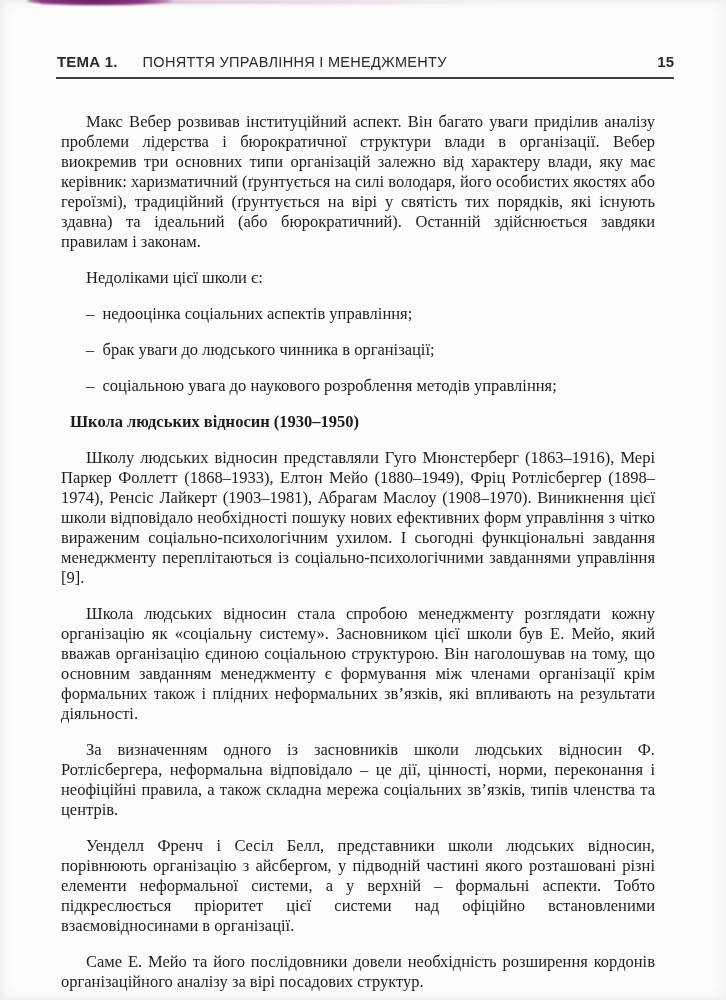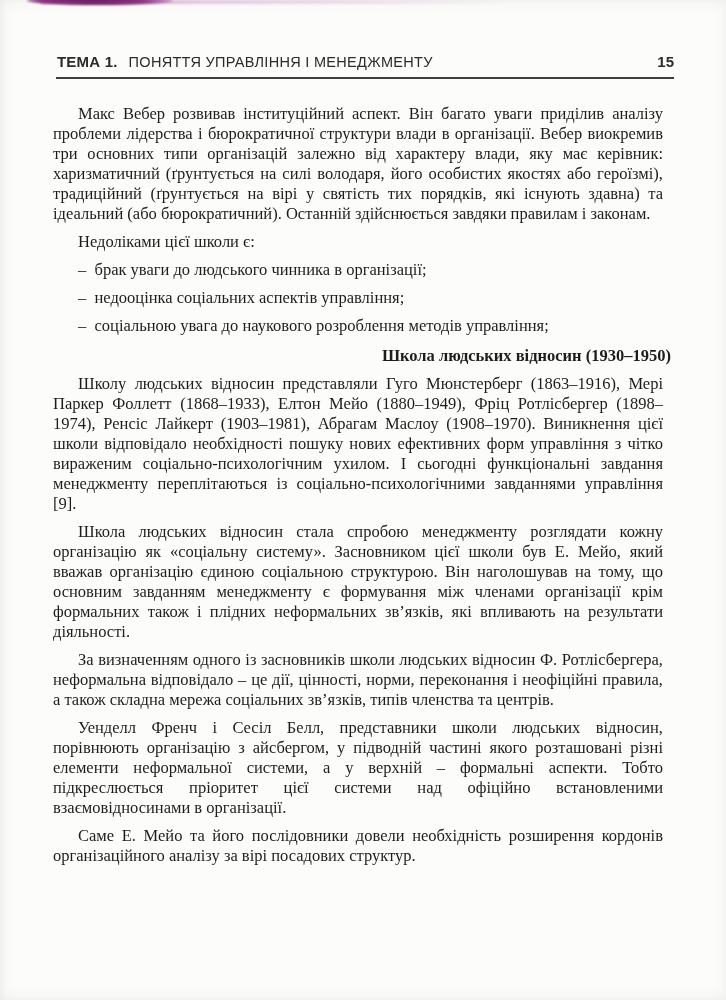--- a/index.html
+++ b/index.html
@@ -45,21 +45,21 @@
     display: flex;
     justify-content: space-between;
     align-items: baseline;
     font-family: "Liberation Sans", sans-serif;
     color: #2b2b2b;
   }
   .chapter-label {
     font-weight: bold;
     font-size: 15px;
     letter-spacing: 0.2px;
-    margin-right: 11px;
+    margin-right: 25px;
   }
   .chapter-title {
     font-size: 14.5px;
     letter-spacing: 0.3px;
   }
   .page-number {
     font-weight: bold;
     font-size: 15px;
     margin-left: 40px;
   }
@@ -75,31 +75,31 @@
     left: 45px;
     width: 626px;
     top: 96px;
     font-family: "Liberation Serif", serif;
     font-size: 16.5px;
     line-height: 20px;
     text-align: justify;
     color: #1d1d1d;
   }
   .content p {
-    margin: 8px;
+    margin: 16px;
     text-indent: 25px;
   }
   .section-heading {
     font-family: "Liberation Serif", serif;
     font-size: 16.5px;
     line-height: 20px;
     font-weight: bold;
     margin: 10px 0 0 0;
     text-indent: 25px;
-    text-align: right;
+    text-align: left;
   }
 </style>
 </head>
 <body>
 
 <div class="page">
 
   <div class="scan-strip"></div>
   <div class="scan-smear"></div>
 
@@ -108,22 +108,22 @@
       <span class="chapter-label">ТЕМА 1.</span><span class="chapter-title">ПОНЯТТЯ УПРАВЛІННЯ І МЕНЕДЖМЕНТУ</span>
     </div>
     <div class="page-number">15</div>
   </header>
 
   <div class="header-rule"></div>
 
   <main class="content">
     <p>Макс Вебер розвивав інституційний аспект. Він багато уваги приділив аналізу проблеми лідерства і бюрократичної структури влади в організації. Вебер виокремив три основних типи організацій залежно від характеру влади, яку має керівник: харизматичний (ґрунтується на силі володаря, його особистих якостях або героїзмі), традиційний (ґрунтується на вірі у святість тих порядків, які існують здавна) та ідеальний (або бюрократичний). Останній здійснюється завдяки правилам і законам.</p>
     <p>Недоліками цієї школи є:</p>
+    <p class="list-item">– недооцінка соціальних аспектів управління;</p>
     <p class="list-item">– брак уваги до людського чинника в організації;</p>
-    <p class="list-item">– недооцінка соціальних аспектів управління;</p>
     <p class="list-item">– соціальною увага до наукового розроблення методів управління;</p>
     <h2 class="section-heading">Школа людських відносин (1930–1950)</h2>
     <p>Школу людських відносин представляли Гуго Мюнстерберг (1863–1916), Мері Паркер Фоллетт (1868–1933), Елтон Мейо (1880–1949), Фріц Ротлісбергер (1898–1974), Ренсіс Лайкерт (1903–1981), Абрагам Маслоу (1908–1970). Виникнення цієї школи відповідало необхідності пошуку нових ефективних форм управління з чітко вираженим соціально-психологічним ухилом. І сьогодні функціональні завдання менеджменту переплітаються із соціально-психологічними завданнями управління [9].</p>
     <p>Школа людських відносин стала спробою менеджменту розглядати кожну організацію як «соціальну систему». Засновником цієї школи був Е. Мейо, який вважав організацію єдиною соціальною структурою. Він наголошував на тому, що основним завданням менеджменту є формування між членами організації крім формальних також і плідних неформальних зв’язків, які впливають на результати діяльності.</p>
     <p>За визначенням одного із засновників школи людських відносин Ф. Ротлісбергера, неформальна відповідало – це дії, цінності, норми, переконання і неофіційні правила, а також складна мережа соціальних зв’язків, типів членства та центрів.</p>
     <p>Уенделл Френч і Сесіл Белл, представники школи людських відносин, порівнюють організацію з айсбергом, у підводній частині якого розташовані різні елементи неформальної системи, а у верхній – формальні аспекти. Тобто підкреслюється пріоритет цієї системи над офіційно встановленими взаємовідносинами в організації.</p>
     <p>Саме Е. Мейо та його послідовники довели необхідність розширення кордонів організаційного аналізу за вірі посадових структур.</p>
   </main>
 
 </div>

